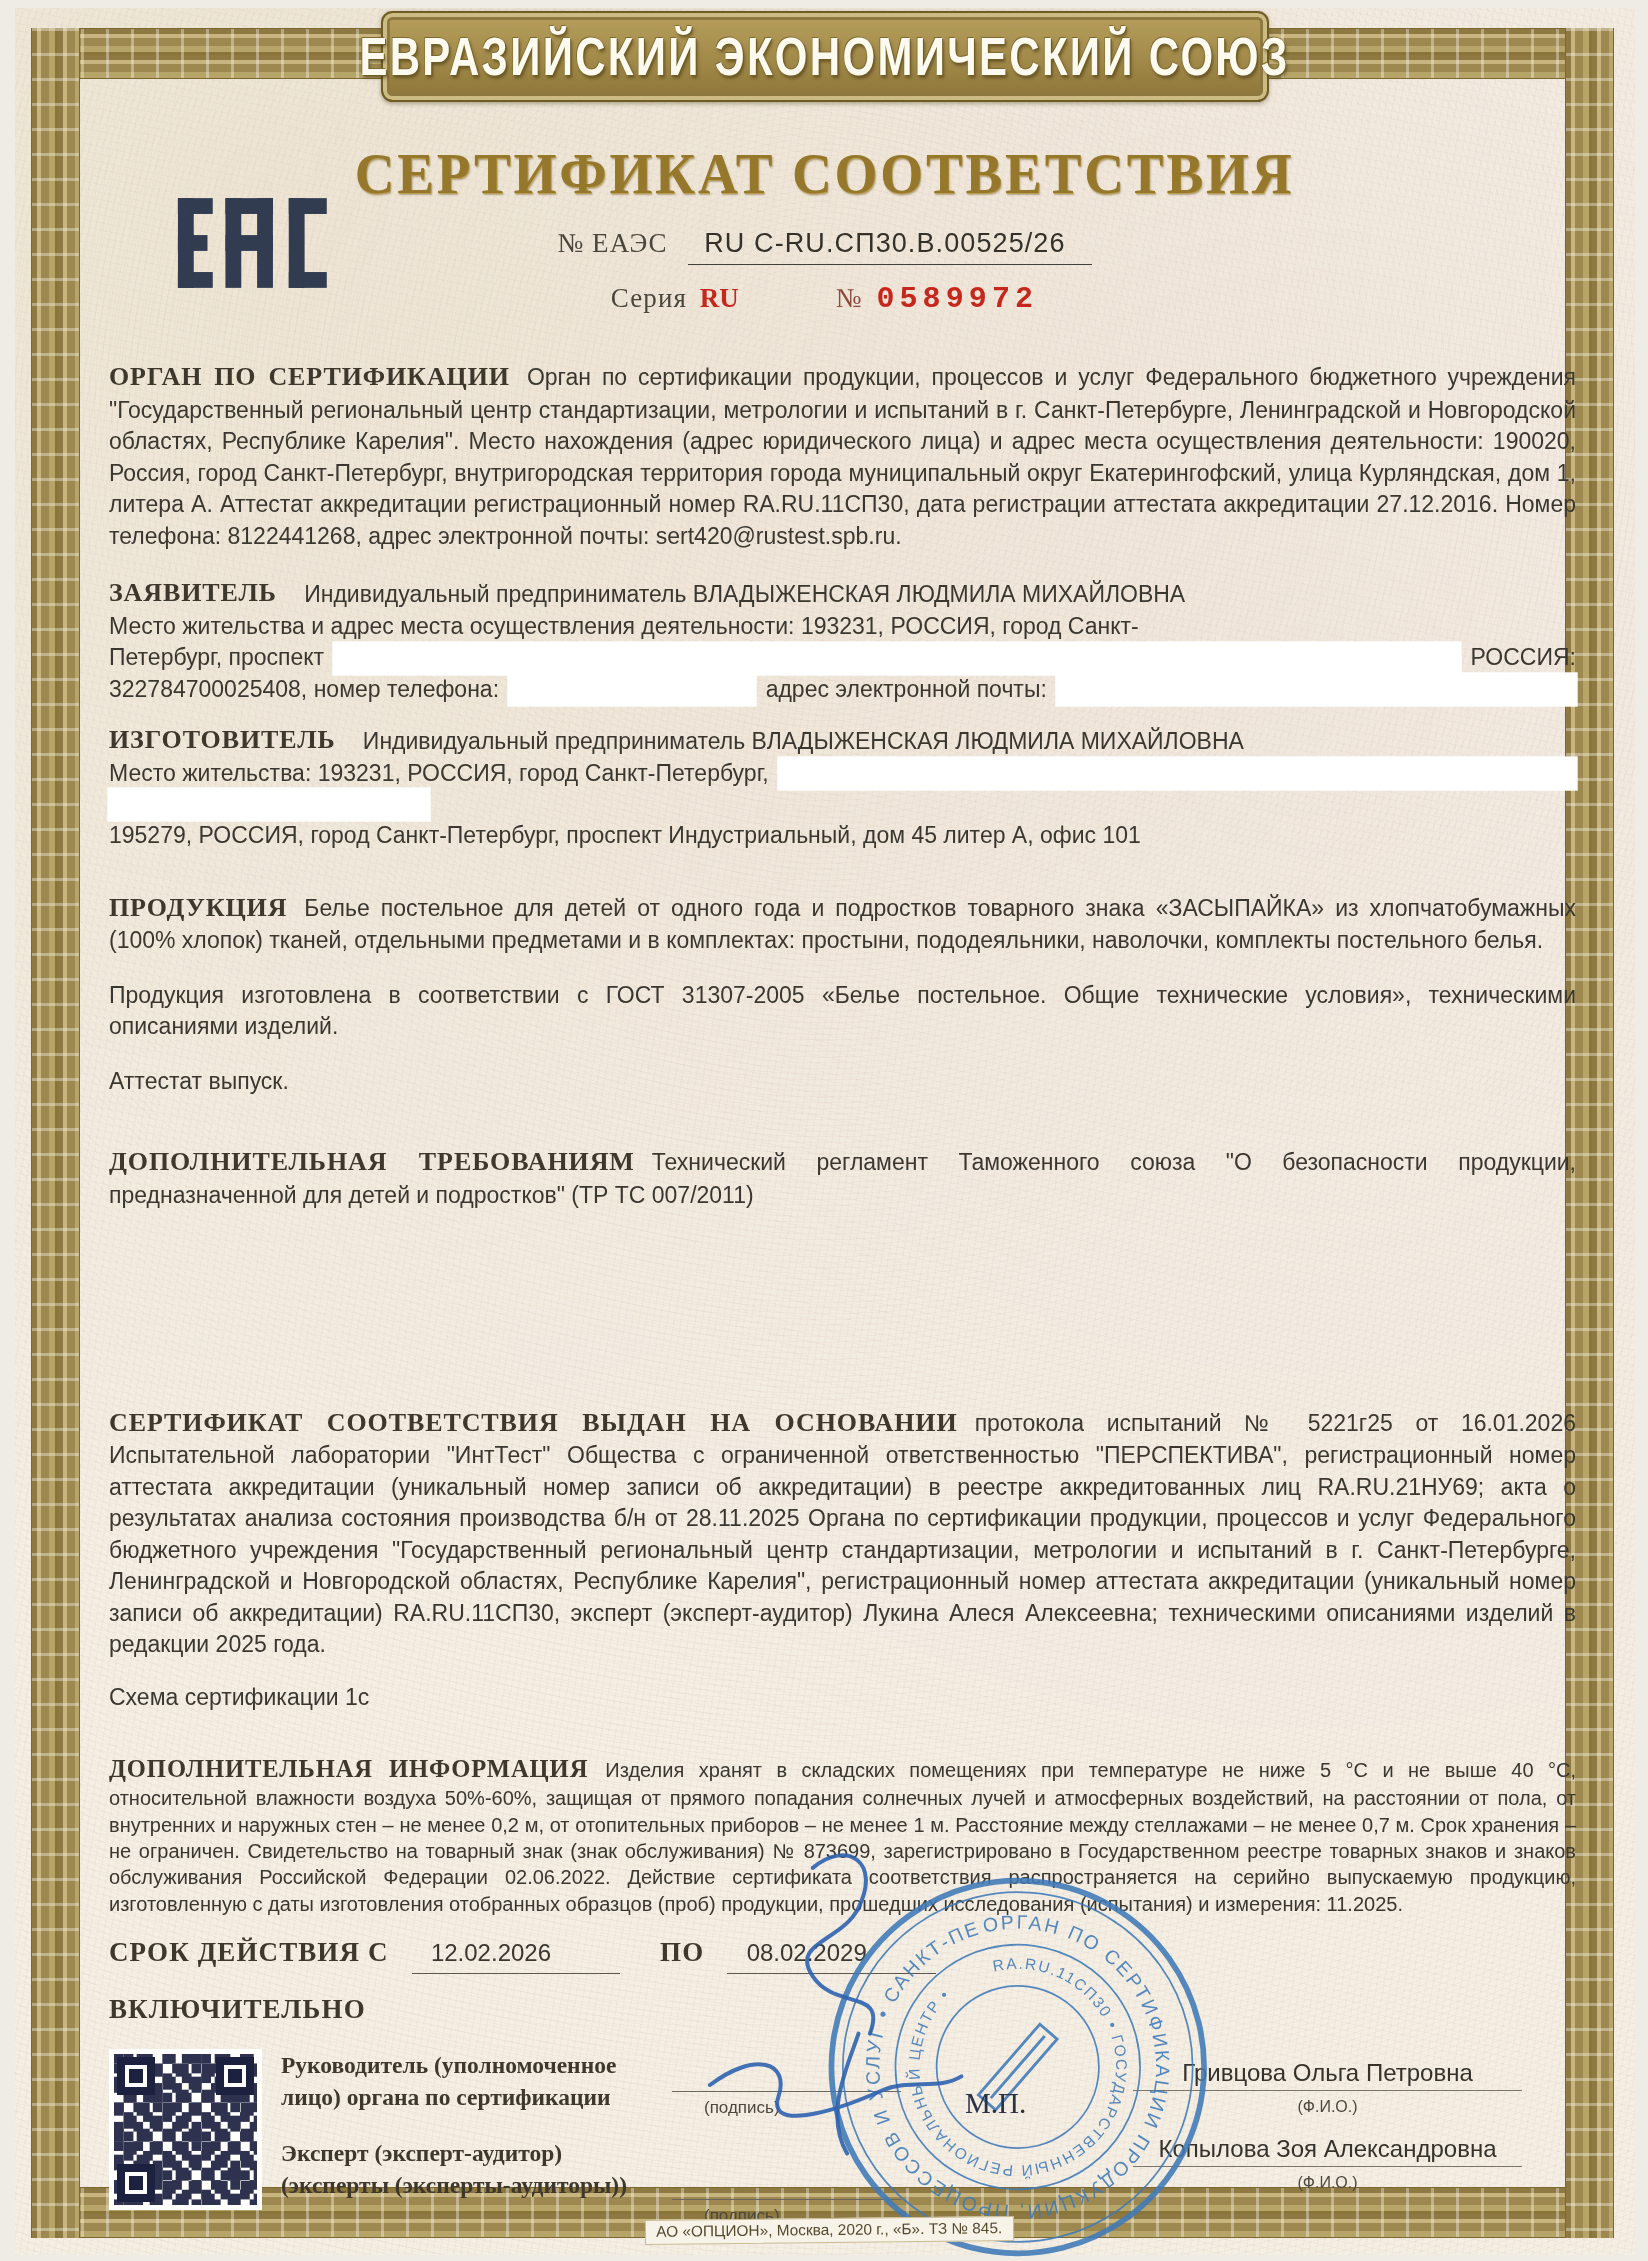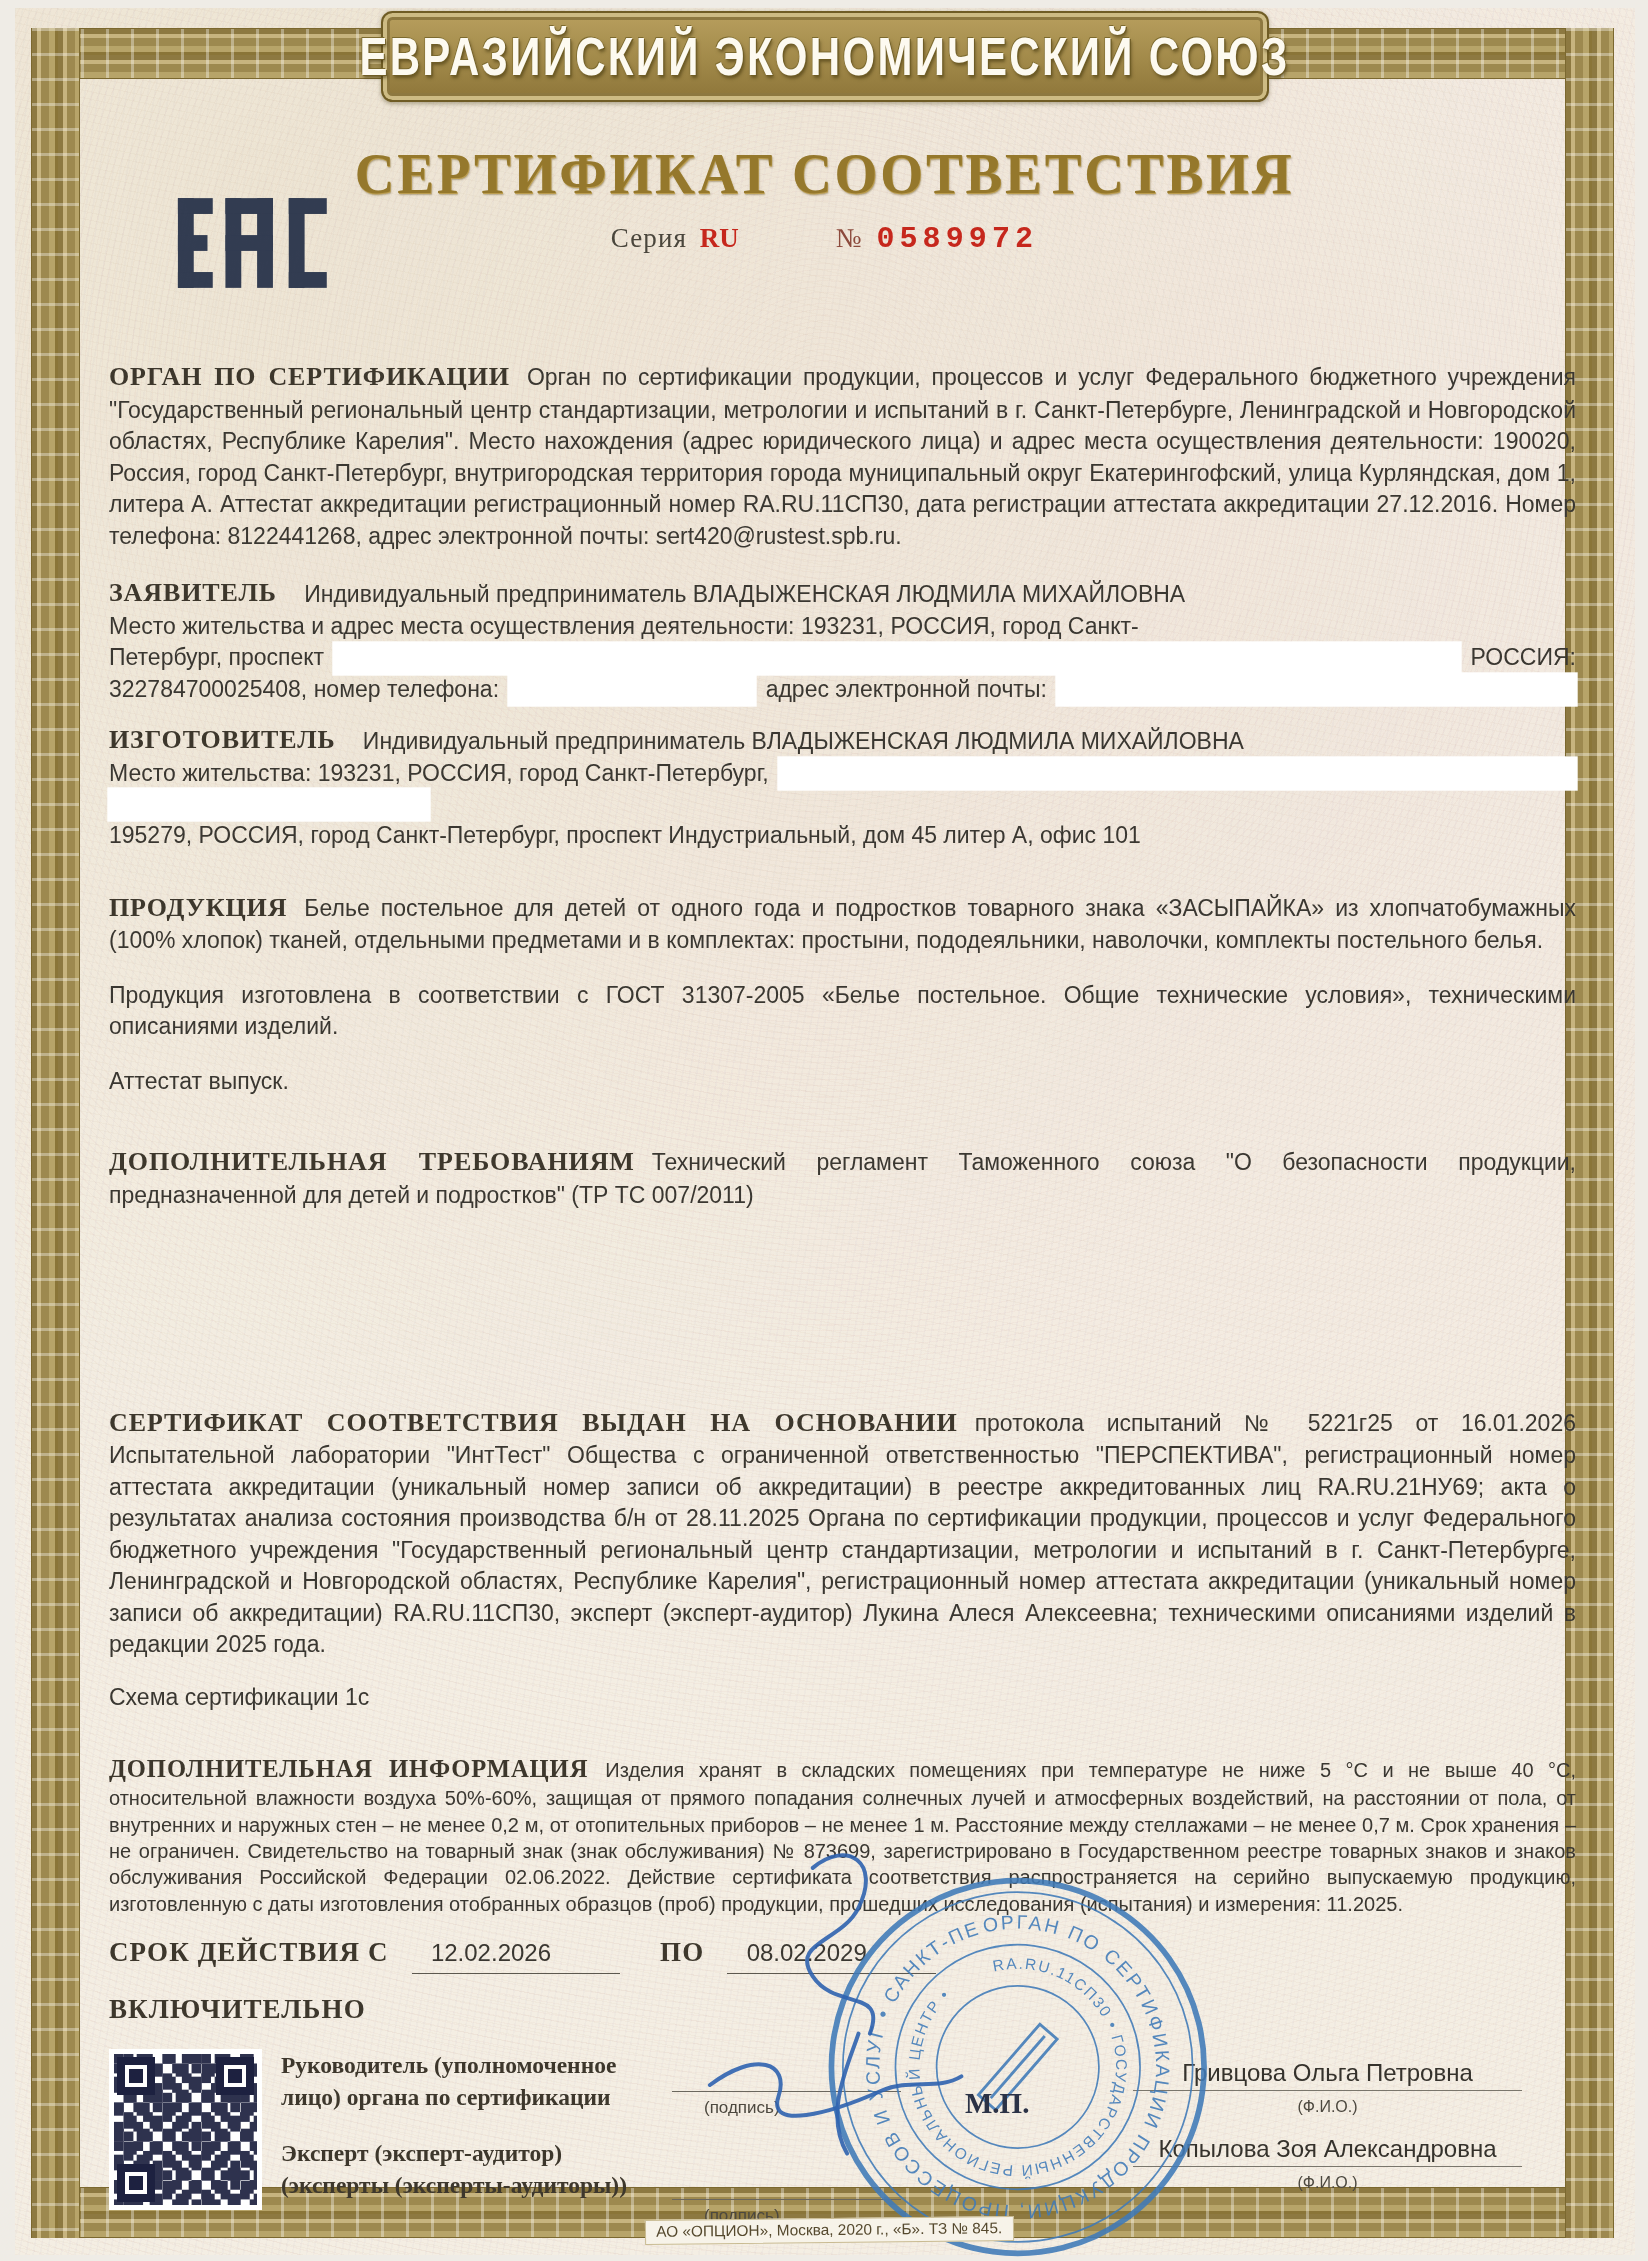--- a/index.html
+++ b/index.html
@@ -91,21 +91,21 @@
   .lab1{top:16px;} .lab2{top:104px;}
   .sigline{position:absolute;border-bottom:1.7px solid #6b675e;width:229px;left:563px;}
   .sl1{top:57px;} .sl2{top:165px;}
   .podpis{position:absolute;left:595px;font-size:17px;color:#4c483f;}
   .pp1{top:64px;} .pp2{top:172px;}
   .name{position:absolute;left:1024px;width:389px;text-align:center;font-size:24px;color:#35322c;
     border-bottom:1.1px solid #7a766c;padding-bottom:3.4px;}
   .nm1{top:25px;} .nm2{top:101px;}
   .fio{position:absolute;left:1024px;width:389px;text-align:center;font-size:16px;color:#4c483f;}
   .fio1{top:64px;} .fio2{top:140px;}
-  .mp{position:absolute;left:856px;top:53px;font-family:"Liberation Serif",serif;font-weight:700;
+  .mp{position:absolute;left:856px;top:53px;font-family:"Liberation Serif",serif;font-weight:400;
     font-size:29px;color:#2b3246;z-index:6;}
   .stamp{position:absolute;left:709px;top:-167px;z-index:5;opacity:.88;transform:rotate(-14deg);}
   .autograph{position:absolute;left:532px;top:-189px;z-index:6;}
   
   .imprint{position:absolute;z-index:6;left:645px;top:2218px;background:#f7f3e9;color:#55492e;
     font-size:15.4px;padding:1.7px 10.3px 2.9px;border:0.6px solid #c9bb92;transform:rotate(-.6deg);white-space:nowrap;}
 </style>
 </head>
 <body>
 
@@ -133,20 +133,23 @@
           <rect x="105" y="80" width="90" height="30"></rect>
         <rect x="225" y="10" width="30" height="170"></rect>
           <rect x="225" y="10" width="72" height="30"></rect>
         <rect x="225" y="150" width="72" height="30"></rect>
       </g>
     </svg>
   </div>
 
   <div class="head">
     <div class="title">СЕРТИФИКАТ СООТВЕТСТВИЯ</div>
+    <div class="certline">
+      <span class="lbl">№ ЕАЭС</span><span class="val">RU С-RU.СП30.В.00525/26</span>
+    </div>
     <div class="seriesline">
       <span class="lbl">Серия</span><span class="ru">RU</span><span class="no">№</span><span class="num">0589972</span>
     </div>
   </div>
 
   <div class="content">
 
     <p class="p"><span class="h">ОРГАН ПО СЕРТИФИКАЦИИ</span><span>Орган по сертификации продукции, процессов и услуг Федерального бюджетного учреждения "Государственный региональный центр стандартизации, метрологии и испытаний в г. Санкт-Петербурге, Ленинградской и Новгородской областях, Республике Карелия". Место нахождения (адрес юридического лица) и адрес места осуществления деятельности: 190020, Россия, город Санкт-Петербург, внутригородская территория города муниципальный округ Екатерингофский, улица Курляндская, дом 1, литера А. Аттестат аккредитации регистрационный номер RA.RU.11СП30, дата регистрации аттестата аккредитации 27.12.2016. Номер телефона: 8122441268, адрес электронной почты: sert420@rustest.spb.ru.</span></p>
 
     <div class="sec-zayavitel">

